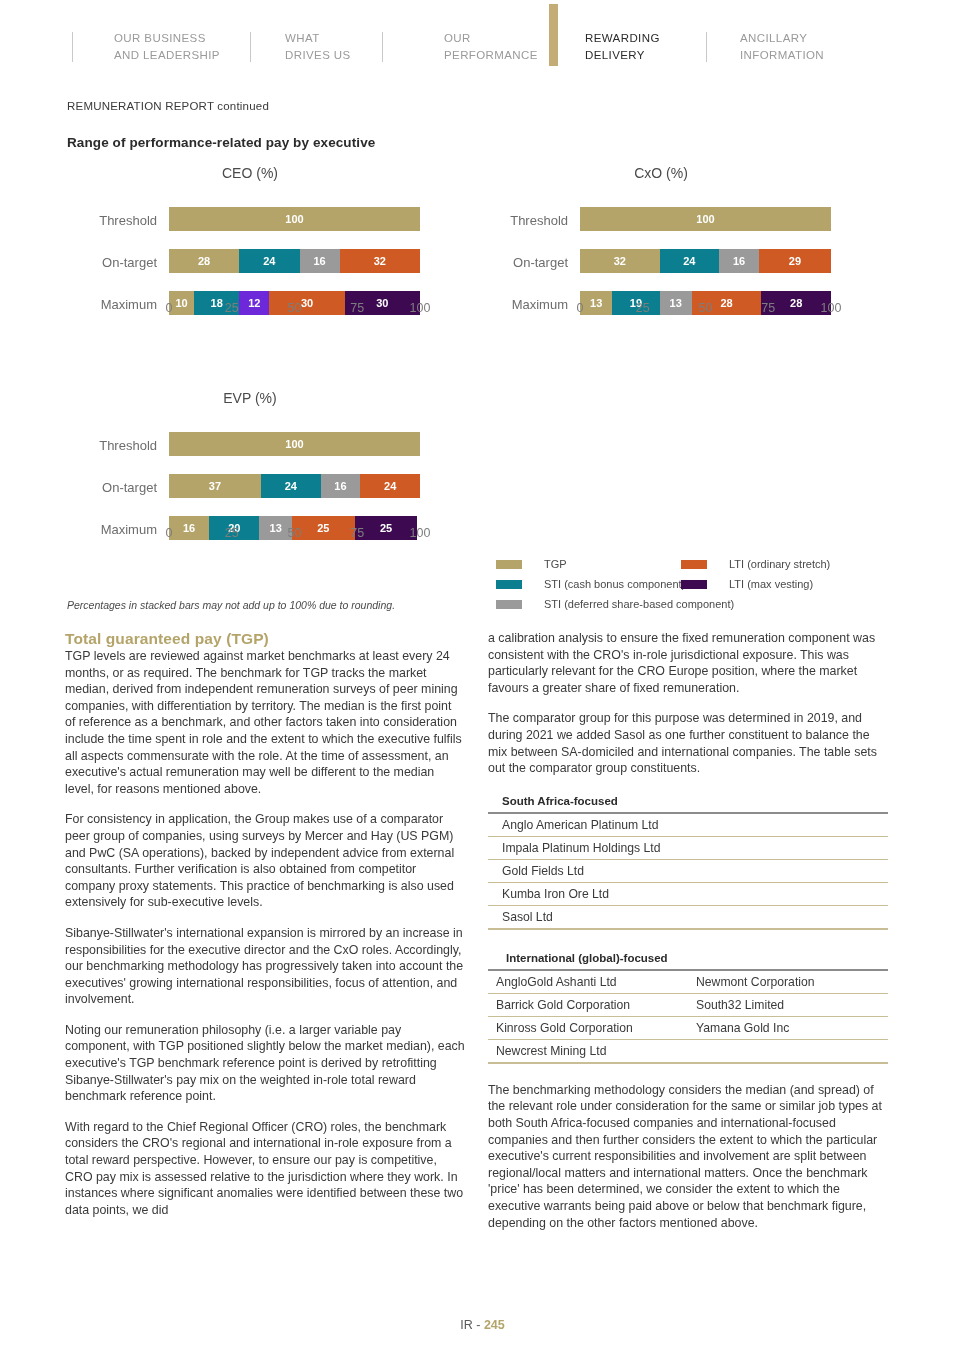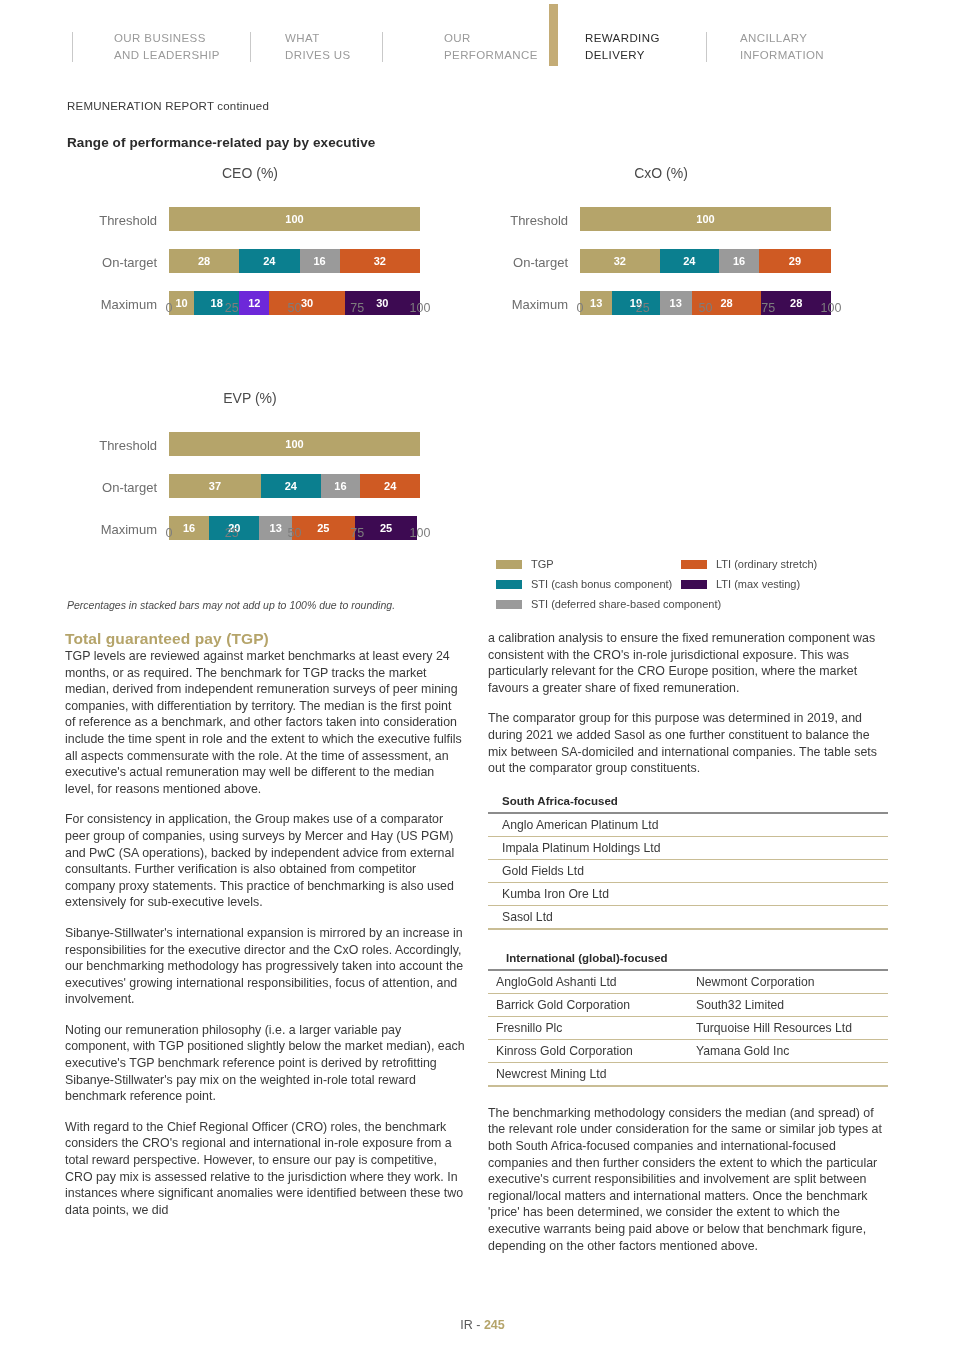--- a/index.html
+++ b/index.html
@@ -84,21 +84,21 @@
   }
 
   
   .legend {
     position: absolute; left: 496px; top: 556px;
     width: 420px;
   }
   .legend-col { position: absolute; top: 0; }
   .legend-item {
     display: flex; align-items: center;
-    height: 16px; margin-bottom: 4px;
+    height: 16px; margin-bottom: 4px; gap: 13px;
   }
   .legend-sw { width: 26px; height: 9px; margin-right: 9px; flex: none; }
   .legend-txt { font-size: 11px; color: #4a4a4a; white-space: nowrap; }
 
   
   .note {
     position: absolute; left: 67px; top: 599px;
     font-size: 10.5px; font-style: italic; color: #4a4a4a;
   }
 
@@ -352,24 +352,20 @@
     <div id="intl-rows">
         <div class="tbl-row">
           <span class="c1">AngloGold Ashanti Ltd</span>
           <span class="c2">Newmont Corporation</span>
         </div>
         <div class="tbl-row">
           <span class="c1">Barrick Gold Corporation</span>
           <span class="c2">South32 Limited</span>
         </div>
         <div class="tbl-row">
-          <span class="c1">Fresnillo Plc</span>
-          <span class="c2">Turquoise Hill Resources Ltd</span>
-        </div>
-        <div class="tbl-row">
           <span class="c1">Kinross Gold Corporation</span>
           <span class="c2">Yamana Gold Inc</span>
         </div>
         <div class="tbl-row last">
           <span class="c1">Newcrest Mining Ltd</span>
           <span class="c2"></span>
         </div>
       </div>
   </div>
 

